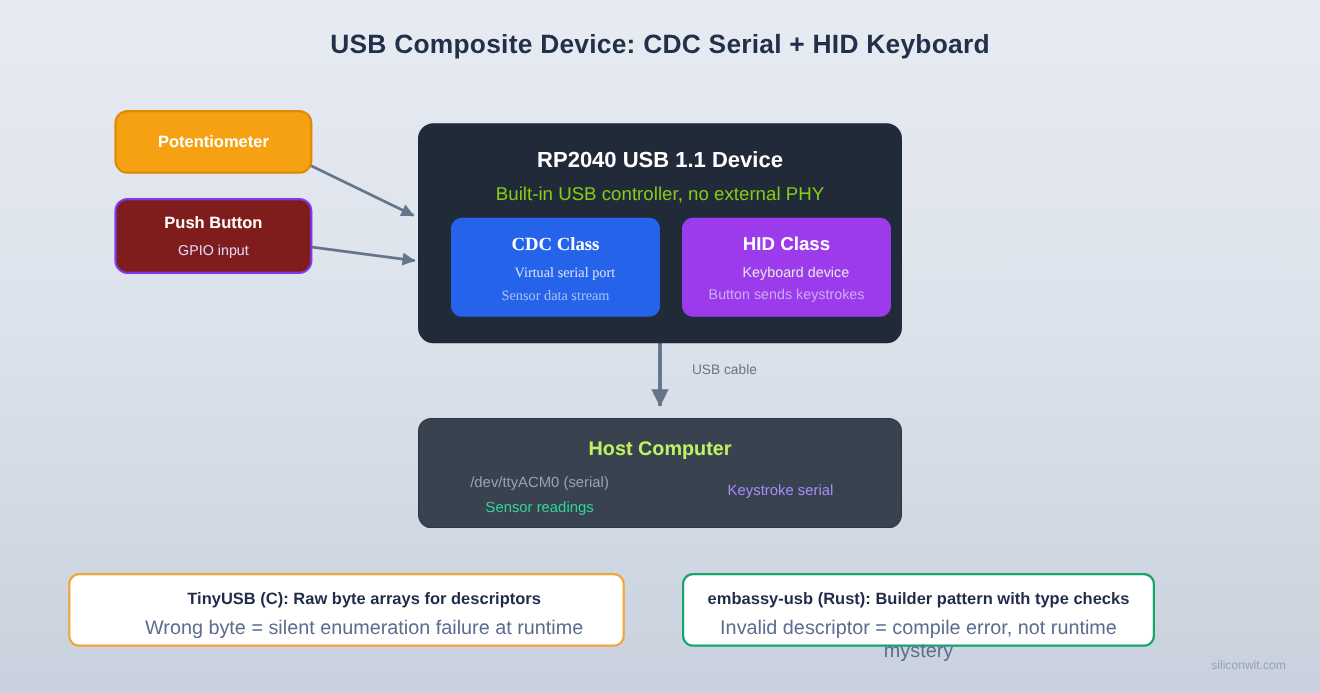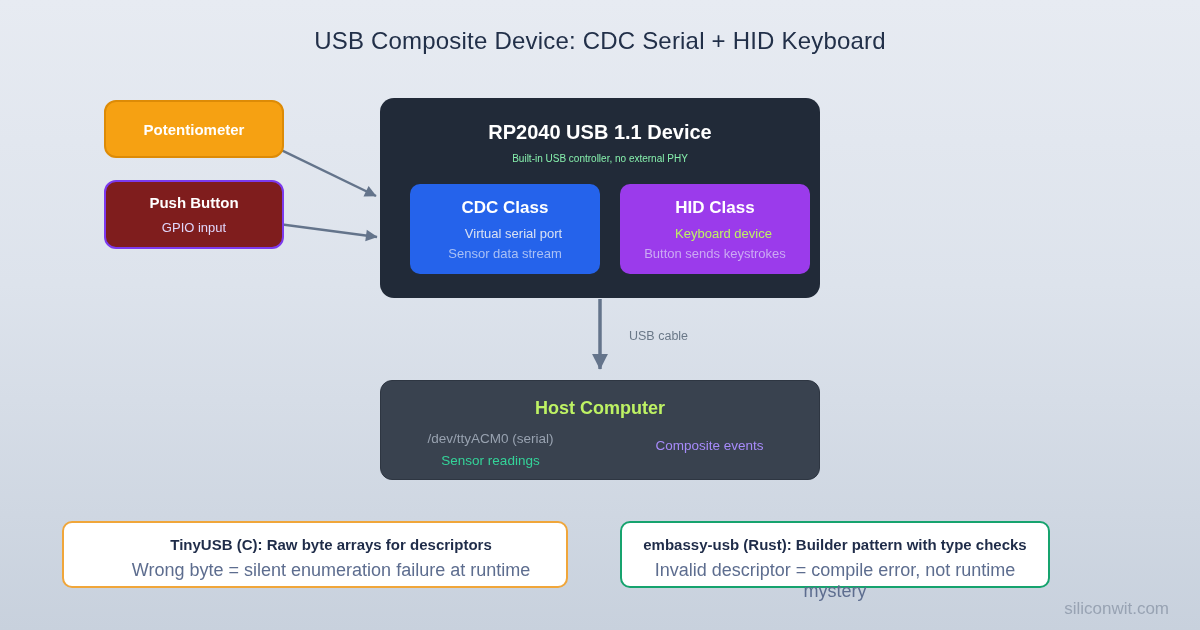--- a/index.html
+++ b/index.html
@@ -5,54 +5,54 @@
   * { margin: 0; padding: 0; box-sizing: border-box; }
   html, body { width: 1200px; height: 630px; overflow: hidden; }
   body {
     font-family: "Liberation Sans", "DejaVu Sans", sans-serif;
     background: linear-gradient(180deg, #E7EBF2 0%, #DDE3EC 45%, #C8D1DD 100%);
   }
   .canvas { position: relative; width: 1200px; height: 630px; }
 
   .main-title {
     position: absolute; top: 27px; left: 0; width: 100%;
-    text-align: center; font-size: 24px; font-weight: normal; color: #223049;
+    text-align: center; font-size: 24px; font-weight: bold; color: #223049;
     letter-spacing: 0.2px;
   }
 
   .arrows { position: absolute; top: 0; left: 0; width: 1200px; height: 630px; pointer-events: none; }
 
   
   .node {
     position: absolute; left: 60px; width: 180px;
     border-radius: 12px; text-align: center; color: #FFFFFF;
     display: flex; flex-direction: column; justify-content: center; margin-left: 44px;
   }
   .node-pot { top: 100px; height: 58px; background: #F6A112; border: 2px solid #DD8B06; }
   .node-btn { top: 180px; height: 69px; background: #7f1d1d; border: 2px solid #7C3AED; }
   .node-title { font-size: 15px; font-weight: bold; }
   .node-sub { font-size: 13px; color: #E0D6FB; margin-top: 9px; }
 
   
   .device {
-    position: absolute; left: 380px; top: 98px; width: 440px; height: 200px;
+    position: absolute; left: 380px; top: 112px; width: 440px; height: 200px;
     background: #212A38; border-radius: 14px; text-align: center;
   }
   .device-title { margin-top: 23px; font-size: 20px; font-weight: bold; color: #FFFFFF; }
-  .device-sub { margin-top: 9px; font-size: 10px; color: #86efac; }
+  .device-sub { margin-top: 9px; font-size: 17px; color: #84cc16; }
   .class-box {
     position: absolute; top: 86px; width: 190px; height: 90px;
     border-radius: 10px; color: #FFFFFF;
   }
-  .class-cdc { left: 30px; background: #2563EB; }
+  .class-cdc { left: 30px; background: #2563EB; font-family: Liberation Serif, serif; }
   .class-hid { left: 240px; background: #9B3BEB; }
   .class-title { margin-top: 14px; font-size: 17px; font-weight: bold; }
   .class-line1 { margin-top: 8px; font-size: 13px; padding-left: 17px; }
   .class-cdc .class-line1 { color: #D9E1F3; }
-  .class-hid .class-line1 { color: #bef264; }
+  .class-hid .class-line1 { color: #e5e5e5; }
   .class-line2 { margin-top: 5px; font-size: 13px; }
   .class-cdc .class-line2 { color: #A9C0F5; }
   .class-hid .class-line2 { color: #CBA9F3; }
 
   .cable-label {
     position: absolute; left: 629px; top: 329px;
     font-size: 12.5px; color: #6A7888;
   }
 
   
@@ -74,21 +74,21 @@
     position: absolute; top: 521px; height: 67px;
     background: #FFFFFF; border-radius: 10px; text-align: center;
   }
   .note-left  { left: 62px;  width: 506px; border: 2px solid #F0A63A; padding-left: 32px; }
   .note-right { left: 620px; width: 430px; border: 2px solid #16A36E; }
   .note-title { margin-top: 13px; font-size: 15px; font-weight: bold; color: #1F2C49; }
   .note-sub { margin-top: 7px; font-size: 18px; color: #5D6D8F; }
 
   .watermark {
     position: absolute; top: 599px; right: 31px;
-    font-size: 17px; color: #98A3B3;
+    font-size: 11px; color: #98A3B3;
   }
 </style>
 </head>
 <body>
 
 <div class="canvas">
 
   <div class="main-title">USB Composite Device: CDC Serial + HID Keyboard</div>
 
   <svg class="arrows" viewBox="0 0 1200 630" xmlns="http://www.w3.org/2000/svg">
@@ -134,21 +134,21 @@
   <div class="cable-label">USB cable</div>
 
   <div class="host">
     <div class="host-title">Host Computer</div>
     <div class="host-cols">
       <div class="host-col">
         <div class="host-line1">/dev/ttyACM0 (serial)</div>
         <div class="host-line2 accent-green">Sensor readings</div>
       </div>
       <div class="host-col">
-        <div class="host-line2 accent-purple">Composite events</div>
+        <div class="host-line2 accent-purple">Keystroke serial</div>
       </div>
     </div>
   </div>
 
   <div class="note note-left">
     <div class="note-title">TinyUSB (C): Raw byte arrays for descriptors</div>
     <div class="note-sub">Wrong byte = silent enumeration failure at runtime</div>
   </div>
 
   <div class="note note-right">

